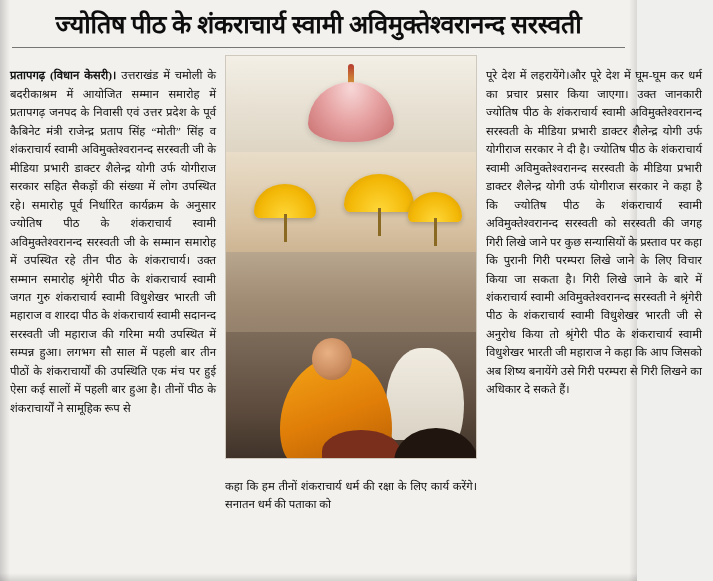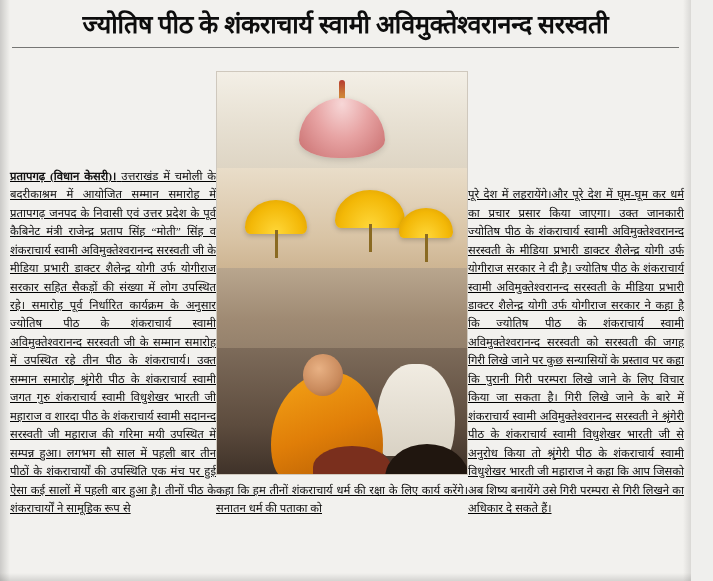--- a/index.html
+++ b/index.html
@@ -8,21 +8,21 @@
   }
   body {
     width: 713px;
     height: 581px;
     background: #efefed;
     font-family: "Liberation Serif", serif;
     overflow: hidden;
   }
   .page {
     position: relative;
-    width: 691px;
+    width: 637px;
     height: 581px;
     background: #f2f1ee;
     box-sizing: border-box;
     padding: 6px 10px 4px 10px;
   }
   .headline {
     text-align: center;
     font-family: "Liberation Serif", serif;
     font-weight: bold;
     color: #0d0d0d;
@@ -36,23 +36,23 @@
     white-space: nowrap;
   }
   .headline-rule {
     margin: 6px 2px 7px 2px;
     height: 1px;
     background: #111;
     opacity: 0.55;
   }
   .columns {
     display: flex;
-    align-items: flex-end;
+    gap: 9px;
+    align-items: flex-start;
     height: 474px;
-    text-decoration: underline;
   }
   .col {
     flex: 0 0 auto;
   }
   .col-left {
     width: 206px;
   }
   .col-mid {
     width: 252px;
     position: relative;
@@ -191,21 +191,21 @@
     background: #7a2f1d;
     border-radius: 50% 50% 0 0 / 70% 70% 0 0;
   }
   .photo-caption {
     width: 252px;
     font-family: "Liberation Serif", serif;
     font-size: 11.4px;
     line-height: 1.62;
     color: #111;
     text-align: justify;
-    margin-top: 6px;
+    margin-top: 18px;
   }
   .fold-shadow {
     position: absolute;
     left: 0; top: 0;
     width: 10px; height: 100%;
     background: linear-gradient(90deg, rgba(0,0,0,0.16), rgba(0,0,0,0));
     pointer-events: none;
   }
   .edge-shadow-r {
     position: absolute;

